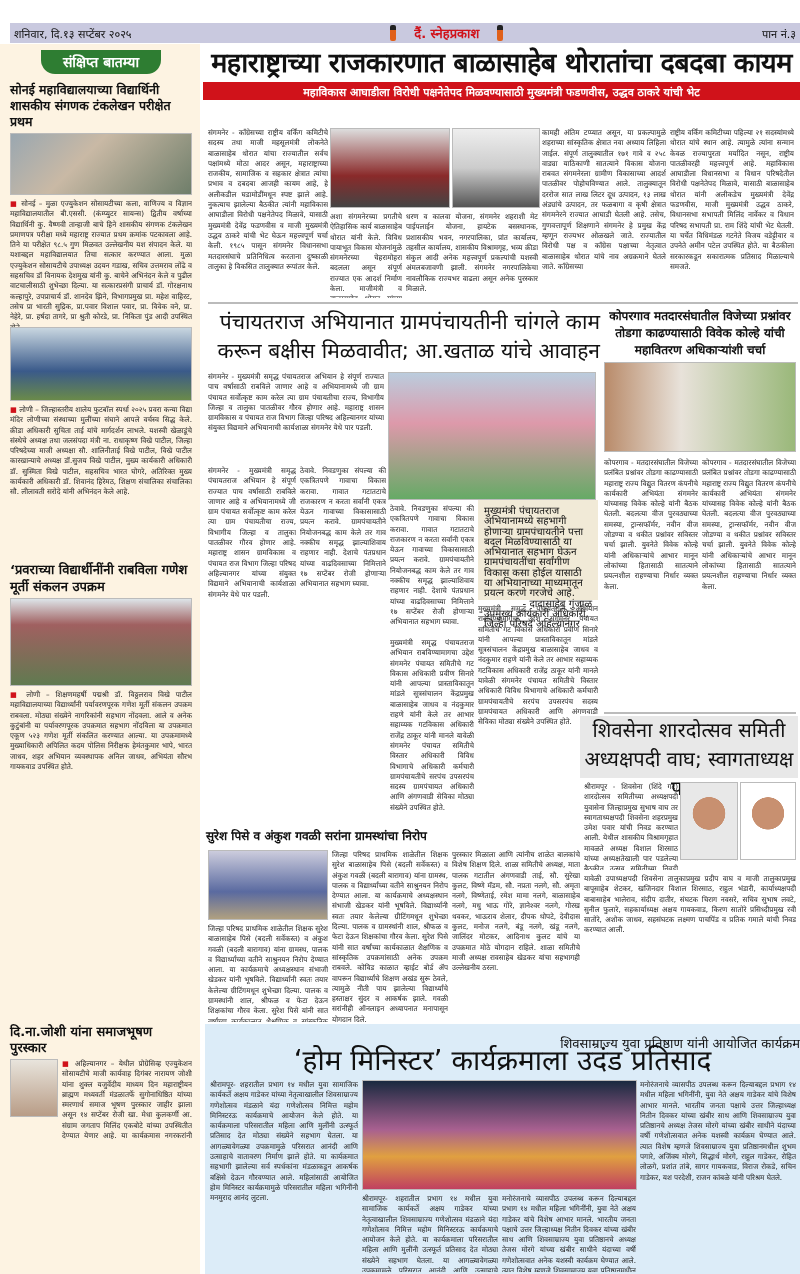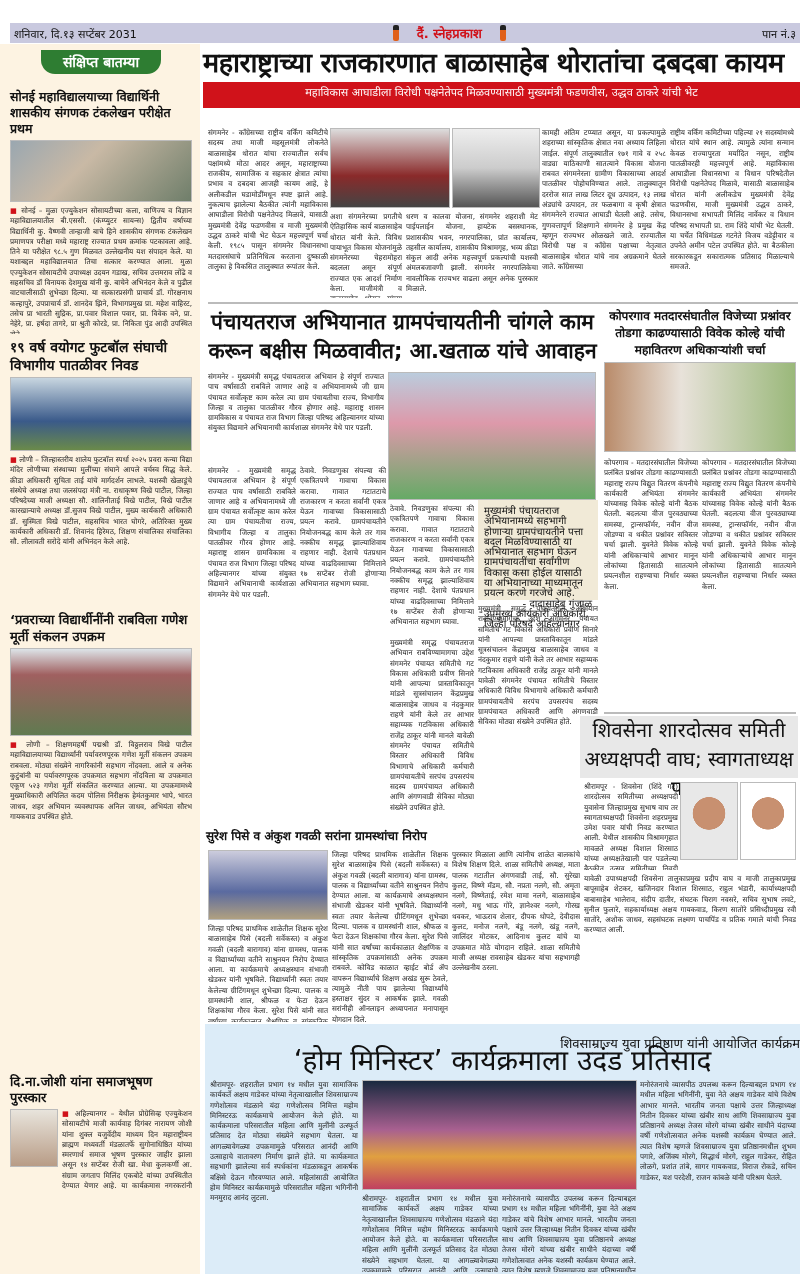--- a/index.html
+++ b/index.html
@@ -1,54 +1,53 @@
 <!DOCTYPE html>
 <html><head>
 <meta charset="utf-8">
 <style>
 *{box-sizing:border-box;margin:0;padding:0}
 body{width:800px;height:1274px;background:#fff;font-family:"DejaVu Sans",sans-serif;color:#111;position:relative;overflow:hidden}
 .topbar{position:absolute;left:10px;top:23px;width:790px;height:20px;background:#c9c9df;display:flex;align-items:center;justify-content:space-between;padding:0 4px;font-size:11px}
 .mast{display:flex;align-items:center;gap:18px;color:#d0121a;font-weight:bold;font-size:13px}
 .lamp{display:inline-block;width:6px;height:16px;background:linear-gradient(#222 0 30%,#e0601a 30%);border-radius:2px}
 .left{position:absolute;left:0;top:44px;width:200px;height:1230px;background:#fdf3e2;padding:0 8px 0 10px}
-.brief{margin:6px auto 15px;width:120px;height:24px;background:#2e7d32;color:#fff;font-weight:bold;text-align:center;font-size:14px;border-radius:0 0 14px 14px;line-height:24px}
+.brief{margin:6px auto 8px;width:120px;height:24px;background:#2e7d32;color:#fff;font-weight:bold;text-align:center;font-size:14px;border-radius:0 0 14px 14px;line-height:24px}
 .lh{font-weight:bold;font-size:12.5px;line-height:16px;margin:4px 0 3px}
 .photo{background:linear-gradient(135deg,#9aa7b0,#c9b9a5 40%,#6f7e6a);border:1px solid #bbb}
 .p{font-size:7.2px;line-height:10.3px;color:#222;text-align:justify}
 .bullet{color:#d0121a}
 .main{position:absolute;left:203px;top:44px;width:597px}
-.headline{font-weight:bold;font-size:27px;letter-spacing:-0.5px;line-height:38px;text-align:left}
-.subbar{background:#d0121a;color:#fff;font-size:11px;text-align:center;height:26px;line-height:22px;font-weight:normal}
+.headline{font-weight:bold;font-size:27px;letter-spacing:-0.5px;line-height:38px;text-align:center}
+.subbar{background:#d0121a;color:#fff;font-size:11px;text-align:center;height:18px;line-height:22px;font-weight:bold}
 .col{position:absolute;font-size:7.2px;line-height:10.3px;text-align:justify;color:#222}
-.h2{position:absolute;font-weight:bold;font-size:21px;line-height:29px;text-align:center}
+.h2{position:absolute;font-weight:normal;font-size:21px;line-height:29px;text-align:right}
 .box-blue{position:absolute;background:#dcecf8}
 .box-grey{position:absolute;background:#e8e8e8}
 .quote{position:absolute;background:#f1ead7;font-size:10px;line-height:10.3px;padding:6px}
 .rule{position:absolute;height:2px;background:#bbb}
 </style>
 </head>
 <body>
 
 <div class="topbar">
-  <span>शनिवार, दि.१३ सप्टेंबर 2031</span>
+  <span>शनिवार, दि.१३ सप्टेंबर २०२५</span>
   <span class="mast">
     <span class="lamp"></span>
     <span>दैं. स्नेहप्रकाश</span>
     <span class="lamp"></span>
   </span>
   <span>पान नं.३</span>
 </div>
 
 <div class="left">
   <div class="brief">संक्षिप्त बातम्या</div>
   <div class="lh">सोनई महाविद्यालयाच्या विद्यार्थिनी शासकीय संगणक टंकलेखन परीक्षेत प्रथम</div>
   <div class="photo" style="height:62px"></div>
   <div class="p" style="margin-top:4px;height:128px;overflow:hidden"><span class="bullet">■ </span><span>सोनई – मुळा एज्युकेशन सोसायटीच्या कला, वाणिज्य व विज्ञान महाविद्यालयातील बी.एससी. (कंम्प्युटर सायन्स) द्वितीय वर्षाच्या विद्यार्थिनी कु. वैष्णवी तान्हाजी बाचे हिने शासकीय संगणक टंकलेखन प्रमाणपत्र परीक्षा मध्ये महाराष्ट्र राज्यात प्रथम क्रमांक पटकावला आहे. तिने या परीक्षेत ९८.५ गुण मिळवत उल्लेखनीय यश संपादन केले. या यशाबद्दल महाविद्यालयात तिचा सत्कार करण्यात आला. मुळा एज्युकेशन सोसायटीचे उपाध्यक्ष उदयन गडाख, सचिव उत्तमराव लोंढे व सहसचिव डॉ विनायक देशमुख यांनी कु. बाचेने अभिनंदन केले व पुढील वाटचालीसाठी शुभेच्छा दिल्या. या सत्कारप्रसंगी प्राचार्य डॉ. गोरक्षनाथ कल्हापुरे, उपप्राचार्य डॉ. शानदेव झिने, विभागप्रमुख प्रा. महेश वाहिरट, तसेच प्रा भारती सुद्रिक, प्रा.पवार विशाल पवार, प्रा. विवेक वने, प्रा. नेहेरे, प्रा. हर्षदा तागरे, प्रा श्रुती कोरडे, प्रा. निकिता पुंड आदी उपस्थित होते.</span></div>
-  <div class="lh" style="font-size:14px;line-height:18px">१९ वर्ष वयोगट फुटबॉल संघाची विभागीय पातळीवर निवड</div>
   <div class="photo" style="height:74px;background:linear-gradient(#c8d6e0,#3a5a8a 60%,#6a8a4a)"></div>
   <div class="p" style="margin-top:4px;height:152px;overflow:hidden"><span class="bullet">■ </span><span>लोणी – जिल्हास्तरीय शालेय फुटबॉल स्पर्धा २०२५ प्रवरा कन्या विद्या मंदिर लोणीच्या संस्थाच्या मुलींच्या संघाने आपले वर्चस्व सिद्ध केले. क्रीडा अधिकारी सुचिता ताई यांचे मार्गदर्शन लाभले. यशस्वी खेळाडूंचे संस्थेचे अध्यक्ष तथा जलसंपदा मंत्री ना. राधाकृष्ण विखे पाटील, जिल्हा परिषदेच्या माजी अध्यक्षा सौ. शालिनीताई विखे पाटील, विखे पाटील कारखान्याचे अध्यक्ष डॉ.सुजय विखे पाटील, मुख्य कार्यकारी अधिकारी डॉ. सुस्मिता विखे पाटील, सहसचिव भारत घोगरे, अतिरिक्त मुख्य कार्यकारी अधिकारी डॉ. शिवानंद हिरेमठ, शिक्षण संचालिका संचालिका सौ. लीलावती सरोदे यांनी अभिनंदन केले आहे.</span></div>
   <div class="lh" style="font-size:13px;line-height:17px">‘प्रवराच्या विद्यार्थीनींनी राबविला गणेश मूर्ती संकलन उपक्रम</div>
   <div class="photo" style="height:88px;background:linear-gradient(#dde4e8,#a06060 30%,#607a50)"></div>
   <div class="p" style="margin-top:4px;height:330px;overflow:hidden"><span class="bullet">■ </span><span>लोणी – शिक्षणमहर्षी पद्मश्री डॉ. विठ्ठलराव विखे पाटील महाविद्यालयाच्या विद्यार्थ्यांनी पर्यावरणपूरक गणेश मूर्ती संकलन उपक्रम राबवला. मोठ्या संख्येने नागरिकांनी सहभाग नोंदवला. आले व अनेक कुटुंबांनी या पर्यावरणपूरक उपक्रमात सहभाग नोंदविला या उपक्रमात एकूण ५२३ गणेश मूर्ती संकलित करण्यात आल्या. या उपक्रमामध्ये मुख्याधिकारी अपिलित कदम पोलिस निरीक्षक हेमंतकुमार भापे, भारत जाधव, शहर अभियान व्यवस्थापक अनिल जाधव, अभियंता सौरभ गायकवाड उपस्थित होते.</span></div>
   <div class="lh" style="font-size:13px">दि.ना.जोशी यांना समाजभूषण पुरस्कार</div>
   <div style="display:flex;gap:4px">
     <div class="photo" style="width:48px;height:58px;flex:none;background:linear-gradient(#e8e4dc,#b89c86)"></div>
     <div class="p" style="height:80px;overflow:hidden"><span class="bullet">■ </span><span>अहिल्यानगर – येथील प्रोग्रेसिव्ह एज्युकेशन सोसायटीचे माजी कार्यवाह दिगंबर नारायण जोशी यांना शुक्ल यजुर्वेदीय माध्यम दिन महाराष्ट्रीयन ब्राह्मण मध्यवर्ती मंडळातर्फे सुगोनाधिष्ठित यांच्या स्मरणार्थ समाज भूषण पुरस्कार जाहीर झाला असून १४ सप्टेंबर रोजी खा. मेधा कुलकर्णी आ. संग्राम जगताप मिलिंद एकबोटे यांच्या उपस्थितीत देण्यात येणार आहे. या कार्यक्रमास नगरकरांनी उपस्थित राहावे असे आव्हान संयोजकांनी केले आहे.</span></div>
   </div>

